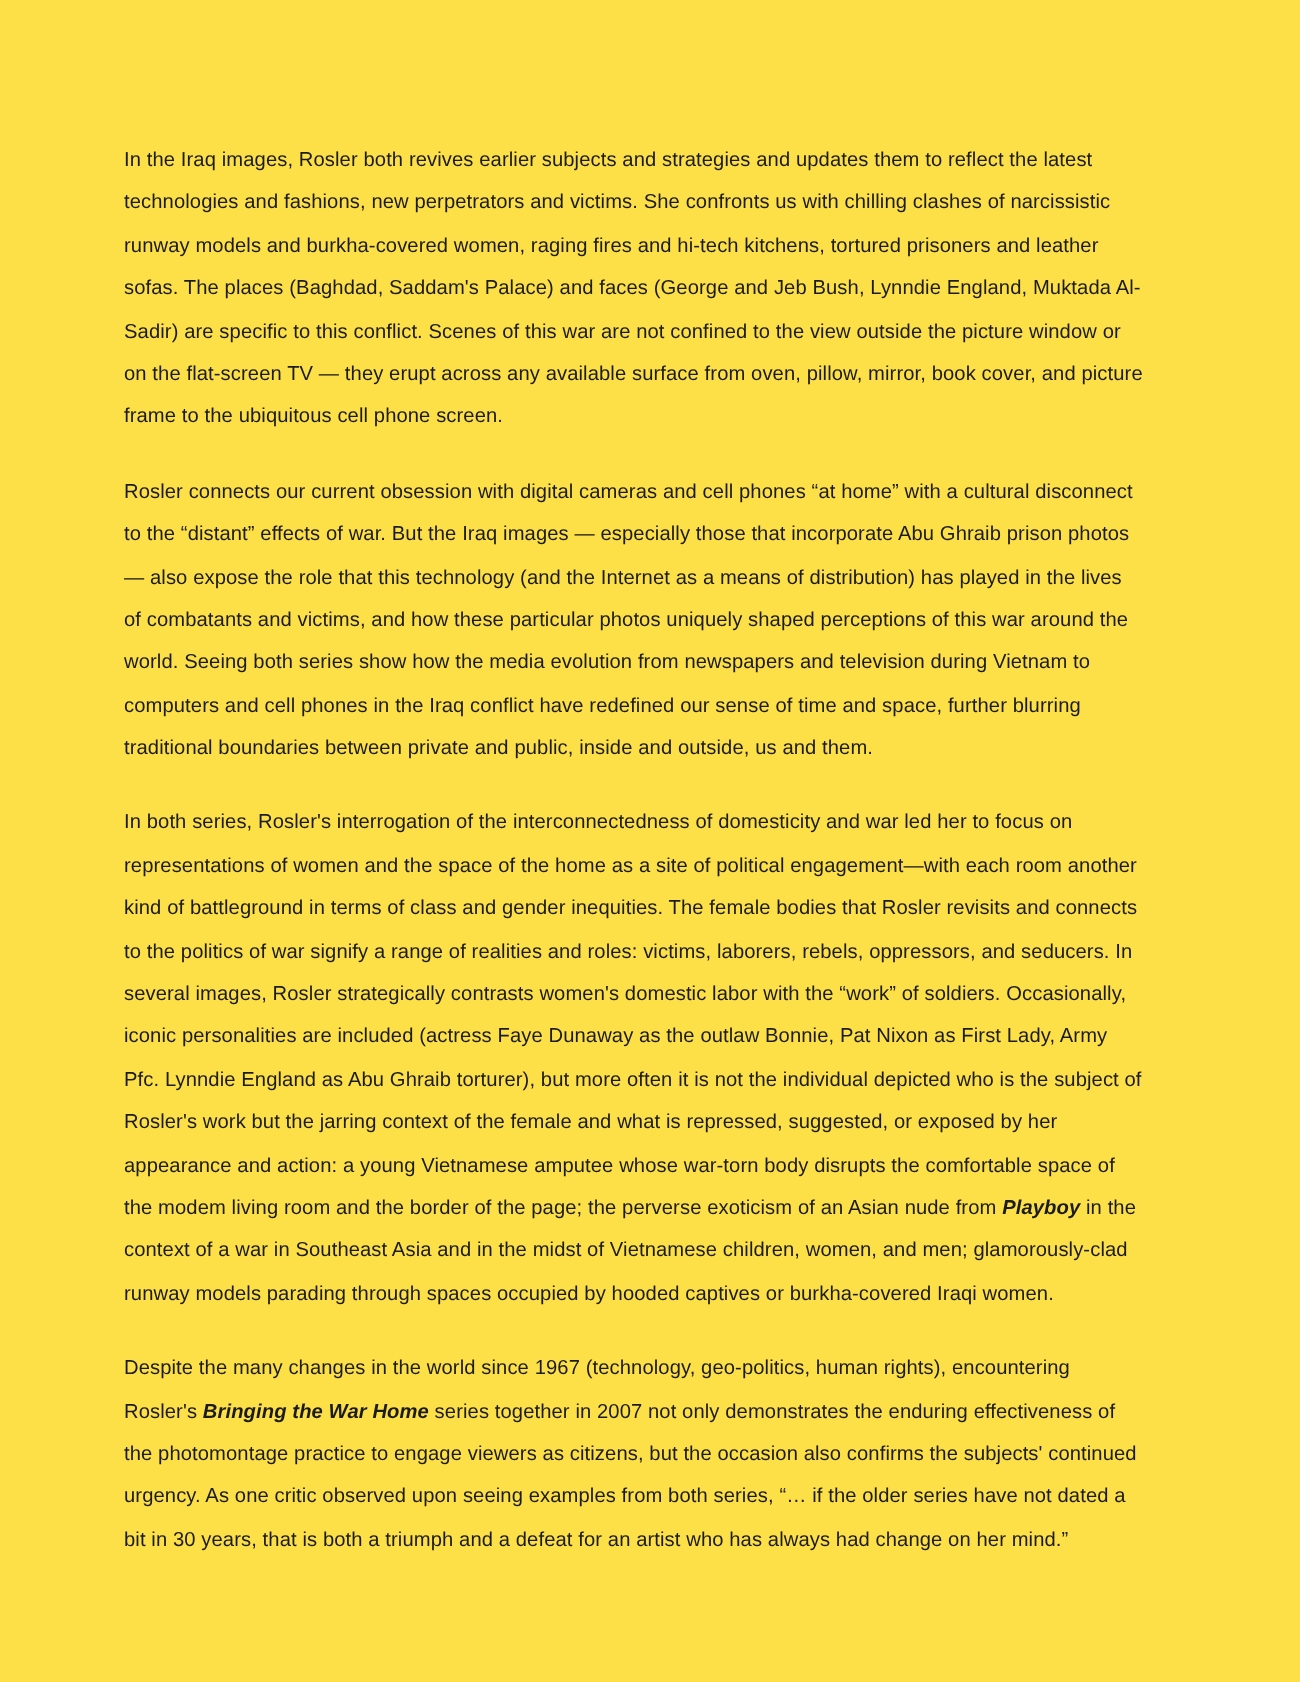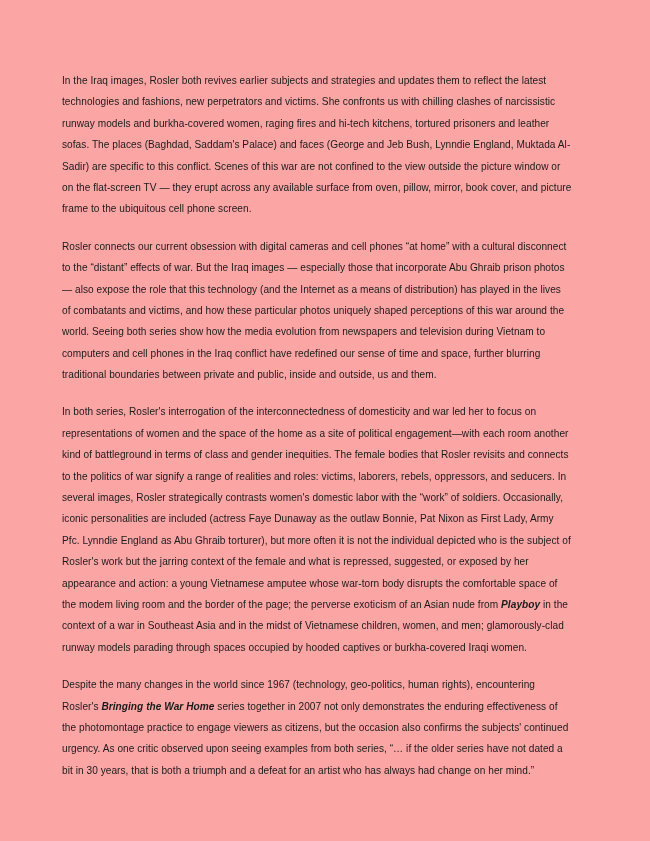--- a/index.html
+++ b/index.html
@@ -13,21 +13,21 @@
     font-family: "Liberation Sans", sans-serif;
     color: #1a1a1a;
     -webkit-font-smoothing: antialiased;
   }
   .page {
     position: relative;
     width: 650px;
     height: 841px;
     box-sizing: border-box;
     padding: 70px 78px 0 62px;
-    background: #fca5a5;
+    background: #fde047;
   }
   .body-text {
     font-size: 10.1px;
     line-height: 2.12;
     color: #1b1b1b;
     text-align: left;
     letter-spacing: 0.005em;
   }
   .para {
     margin: 0 0 16px 0;

